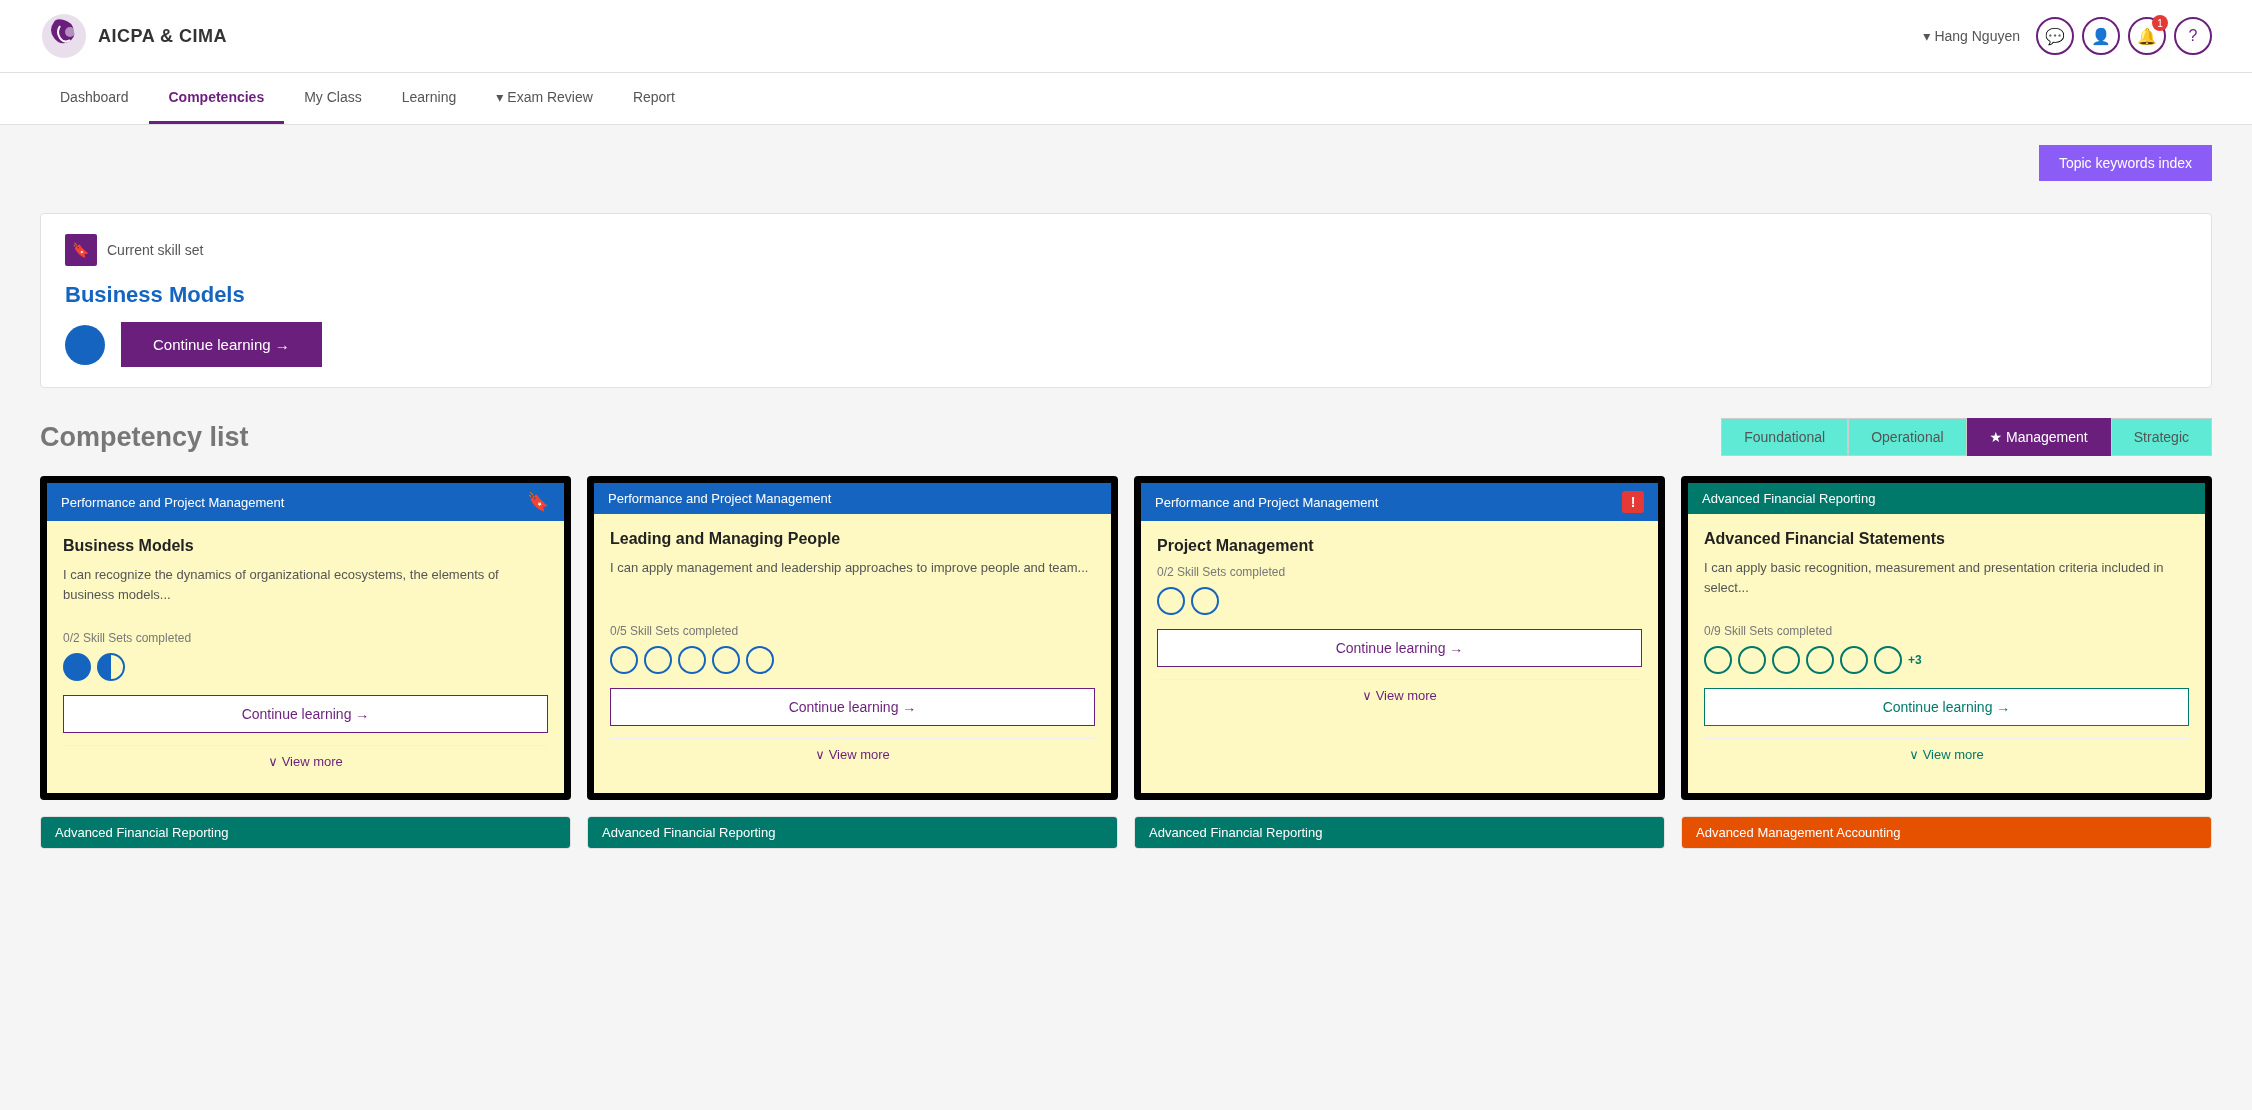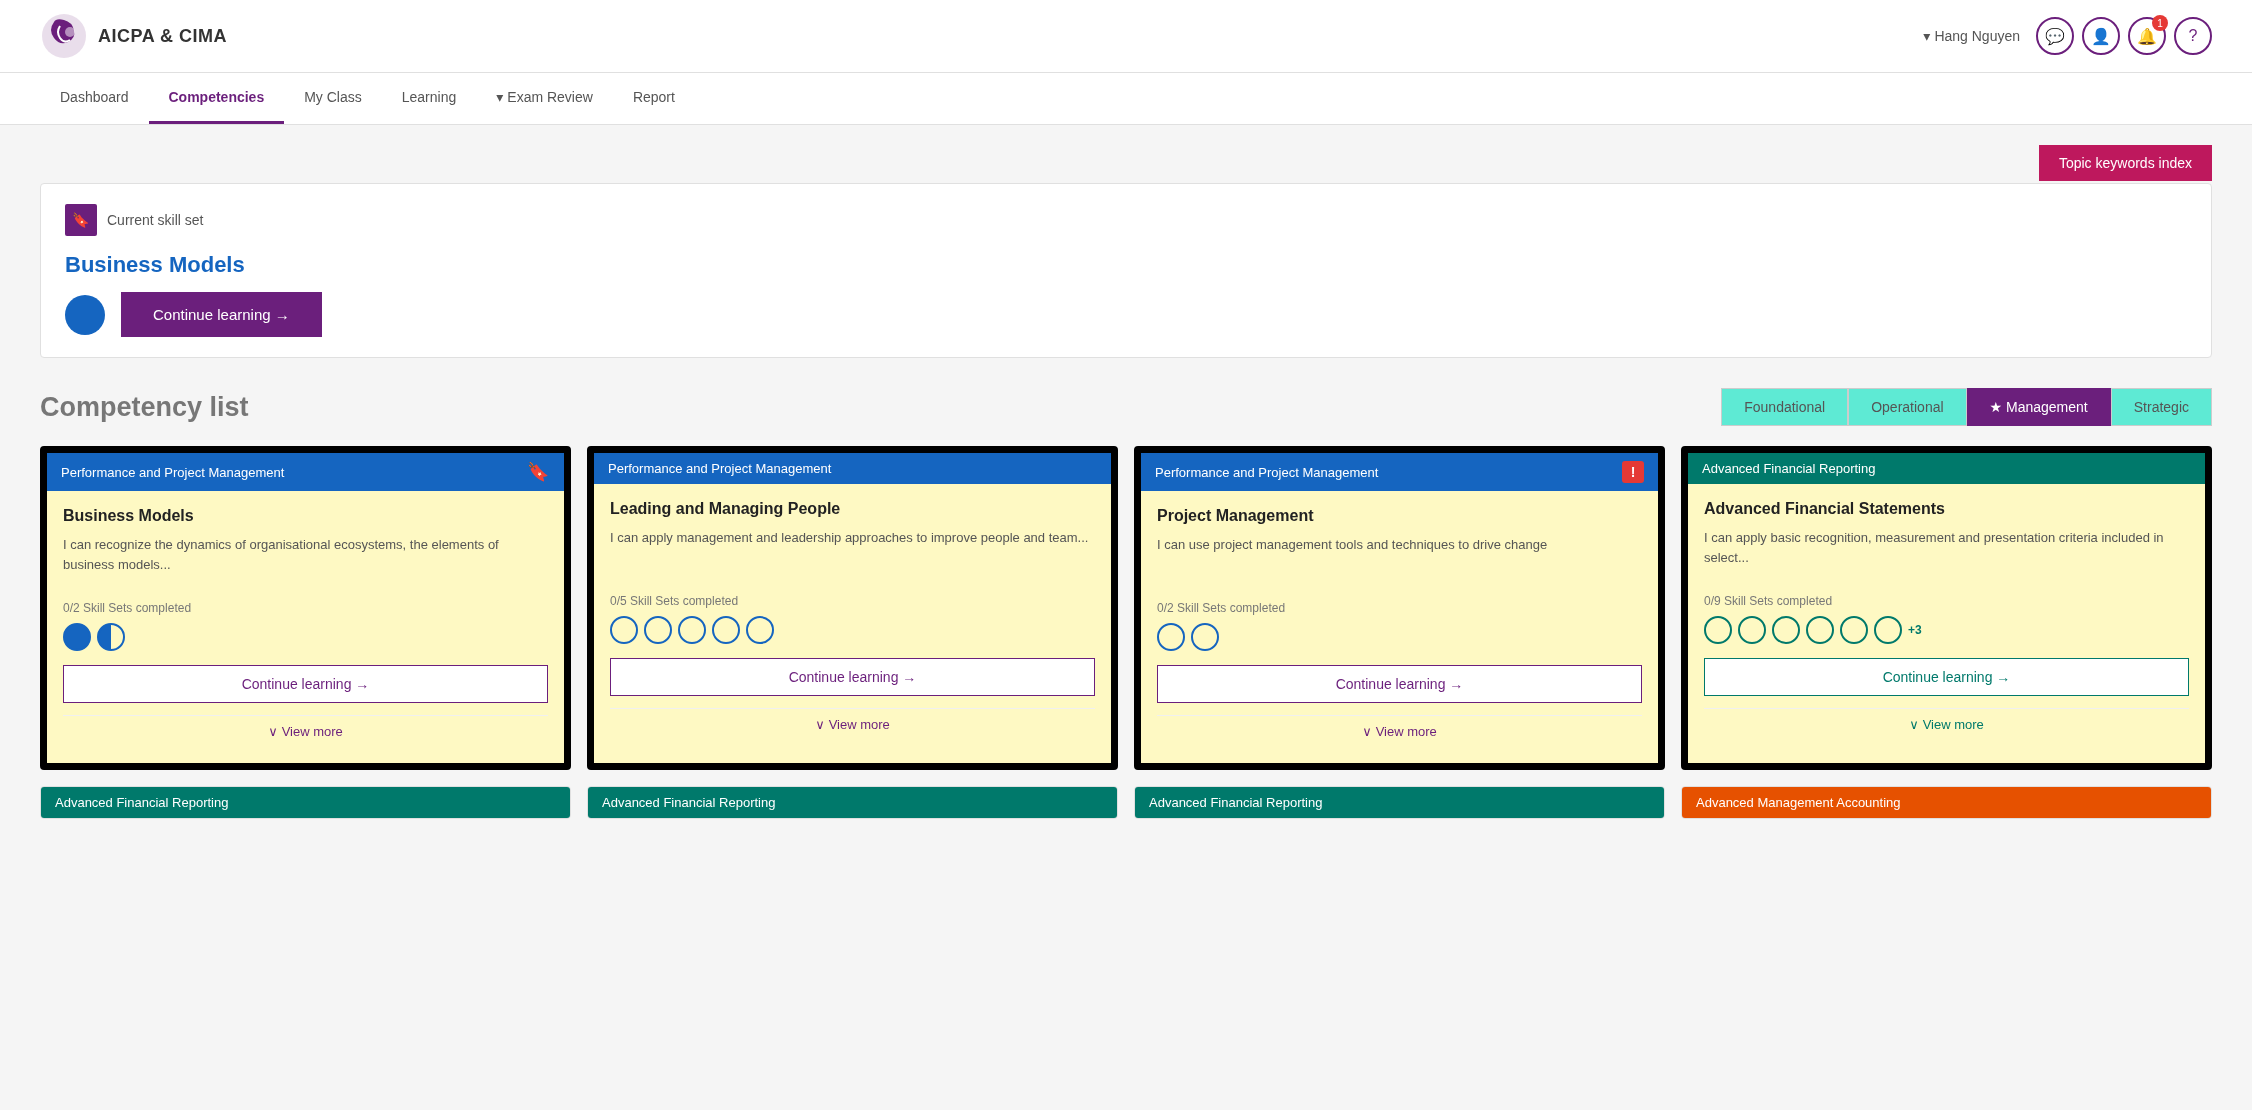--- a/index.html
+++ b/index.html
@@ -99,28 +99,28 @@
       font-weight: 600;
     }
 
     
     .main-content {
       padding: 20px 40px;
     }
 
     
     .topic-keywords-btn {
-      background: #be185d;
+      background: #8b5cf6;
       color: #fff;
       border: none;
       padding: 10px 20px;
       font-size: 14px;
       cursor: pointer;
       float: right;
-      margin-bottom: 2px;
+      margin-bottom: 32px;
     }
 
     
     .current-skill-box {
       background: #fff;
       border: 1px solid #e0e0e0;
       border-radius: 4px;
       padding: 20px 24px;
       margin-bottom: 30px;
       clear: both;
@@ -430,21 +430,21 @@
 
   <div class="cards-grid">
 
     <div class="card">
       <div class="card-category blue">
         <span>Performance and Project Management</span>
         <span class="card-bookmark">🔖</span>
       </div>
       <div class="card-body">
         <div class="card-title">Business Models</div>
-        <div class="card-desc">I can recognize the dynamics of organisational ecosystems, the elements of business models...</div>
+        <div class="card-desc">I can recognize the dynamics of organizational ecosystems, the elements of business models...</div>
         <div class="skill-sets-label">0/2 Skill Sets completed</div>
         <div class="skill-dots">
           <div class="dot filled"></div>
           <div class="dot half-filled"></div>
         </div>
         <button class="continue-btn-outline">
           <span>Continue learning →</span>
         </button>
         <div class="view-more">
           <span>∨ </span>
@@ -478,21 +478,20 @@
       </div>
     </div>
 
     <div class="card">
       <div class="card-category blue">
         <span>Performance and Project Management</span>
         <span class="exclamation-badge">!</span>
       </div>
       <div class="card-body">
         <div class="card-title">Project Management</div>
-        <div class="card-desc">I can use project management tools and techniques to drive change</div>
         <div class="skill-sets-label">0/2 Skill Sets completed</div>
         <div class="skill-dots">
           <div class="dot"></div>
           <div class="dot"></div>
         </div>
         <button class="continue-btn-outline">
           <span>Continue learning →</span>
         </button>
         <div class="view-more">
           <span>∨ </span>

